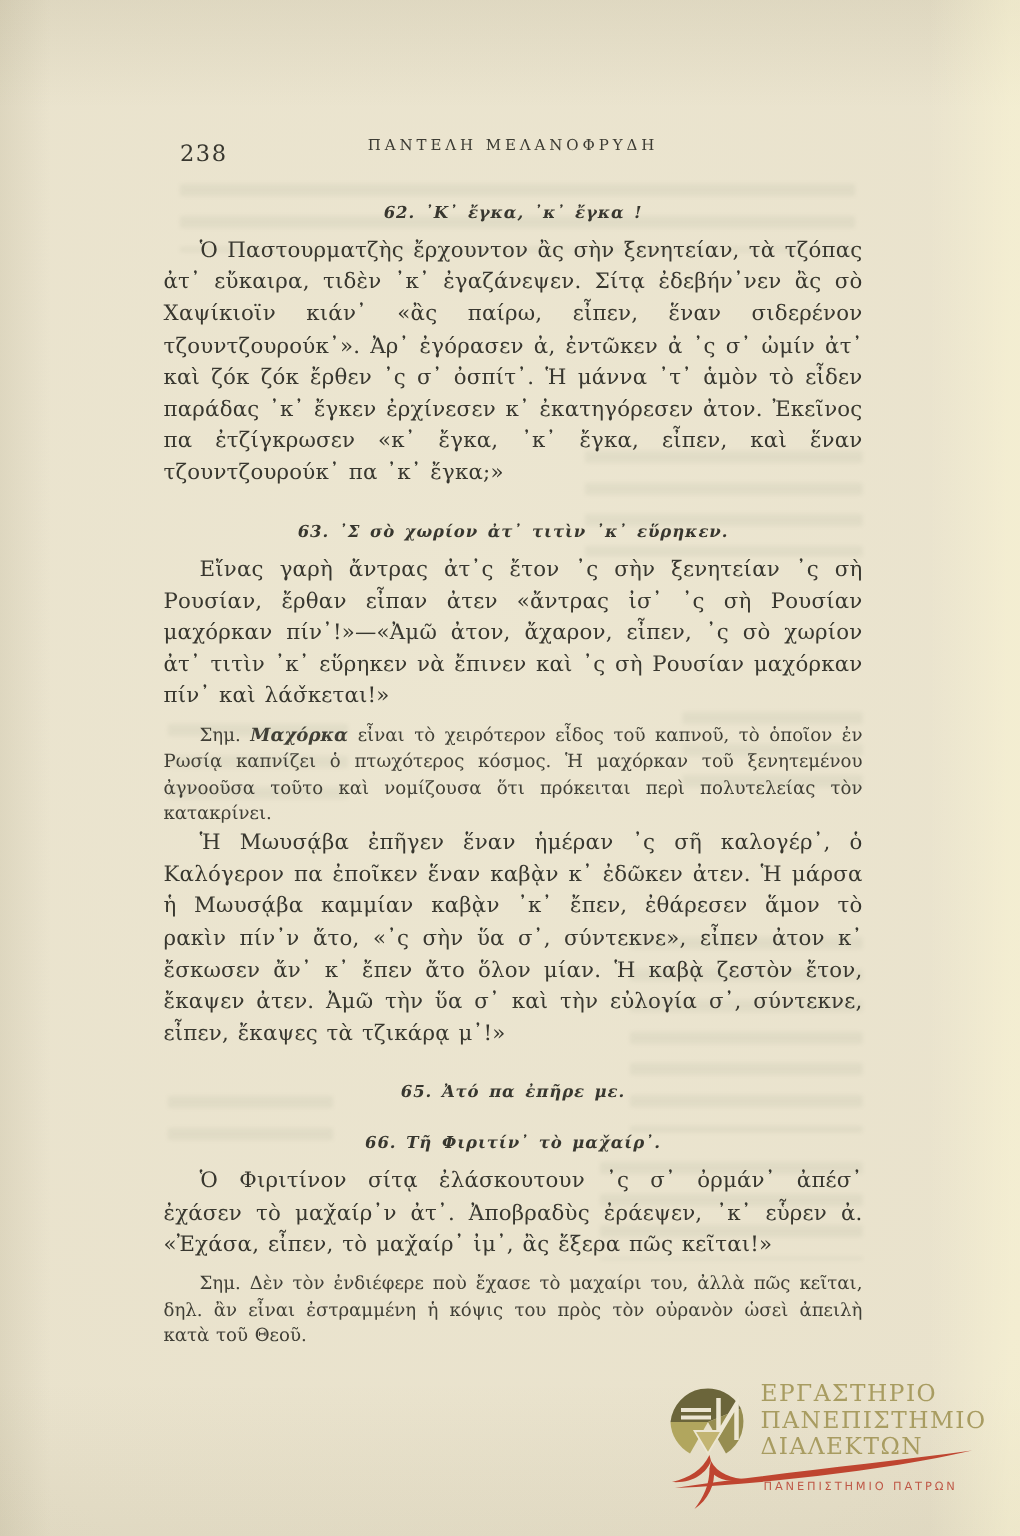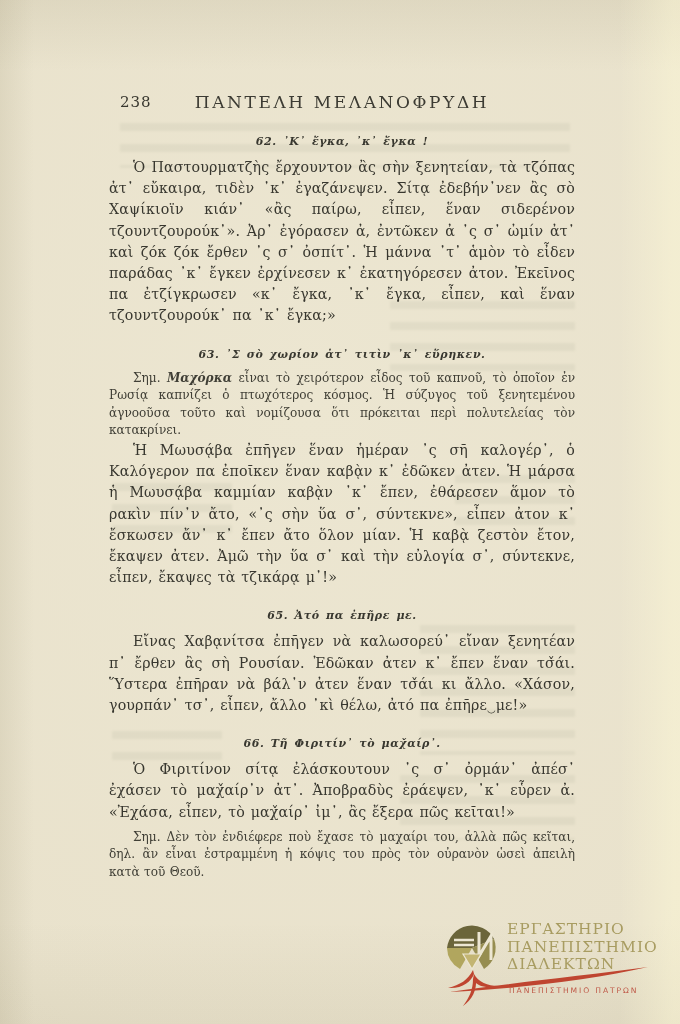--- a/index.html
+++ b/index.html
@@ -10,21 +10,21 @@
   }
   .page::before {
     content:""; position:absolute; inset:0; pointer-events:none;
     background:
       linear-gradient(to right, rgba(110,100,62,.10), rgba(110,100,62,0) 5%, transparent 91%, rgba(255,250,215,.45) 99%),
       linear-gradient(to bottom, rgba(110,100,62,.09), transparent 7%, transparent 90%, rgba(110,100,62,.07));
   }
   .content { position:absolute; left:109px; top:0; width:466px; }
   .header { position:relative; margin-top:92px; height:22px; }
   .pagenum { position:absolute; left:11px; top:1px; font-size:15px; letter-spacing:1px; }
-  .runhead { text-align:center; font-size:17px; letter-spacing:2.6px; color:#3c3b33; }
+  .runhead { text-align:center; font-size:10px; letter-spacing:2.6px; color:#3c3b33; }
   .sec-title { text-align:center; font-weight:bold; font-style:italic; font-size:11px;
     margin:21px 0 9px 0; letter-spacing:.6px; word-spacing:2px; }
   .para { font-size:14.2px; line-height:21.2px; text-align:justify; text-indent:24px;
     letter-spacing:.15px; word-spacing:1.2px; }
   .note { font-size:12.1px; line-height:17.6px; text-align:justify; text-indent:24px;
     margin-top:6px; color:#403f36; word-spacing:.6px; }
   .note .term { font-weight:bold; font-style:italic;margin-top:40px; }
   
   .smudge { position:absolute; opacity:.075; filter:blur(1.3px); pointer-events:none;
     background:repeating-linear-gradient(to bottom, transparent 0 5px, #6d7b60 5px 13px, transparent 13px 21px); }
@@ -56,34 +56,34 @@
       <div class="runhead">ΠΑΝΤΕΛΗ ΜΕΛΑΝΟΦΡΥΔΗ</div>
     </div>
 
     <div>
       <div class="sec-title">62. ᾽Κ᾽ ἔγκα, ᾽κ᾽ ἔγκα !</div>
       <div class="para">Ὁ Παστουρματζὴς ἔρχουντον ἂς σὴν ξενητείαν, τὰ τζόπας ἀτ᾽ εὔκαιρα, τιδὲν ᾽κ᾽ ἐγαζάνεψεν. Σίτᾳ ἐδεβήν᾽νεν ἂς σὸ Χαψίκιοϊν κιάν᾽ «ἂς παίρω, εἶπεν, ἕναν σιδερένον τζουντζουρούκ᾽». Ἀρ᾽ ἐγόρασεν ἀ, ἐντῶκεν ἀ ᾽ς σ᾽ ὠμίν ἀτ᾽ καὶ ζόκ ζόκ ἔρθεν ᾽ς σ᾽ ὀσπίτ᾽. Ἡ μάννα ᾽τ᾽ ἁμὸν τὸ εἶδεν παράδας ᾽κ᾽ ἔγκεν ἐρχίνεσεν κ᾽ ἐκατηγόρεσεν ἀτον. Ἐκεῖνος πα ἐτζίγκρωσεν «κ᾽ ἔγκα, ᾽κ᾽ ἔγκα, εἶπεν, καὶ ἕναν τζουντζουρούκ᾽ πα ᾽κ᾽ ἔγκα;»</div>
     </div>
 
     <div>
       <div class="sec-title">63. ᾽Σ σὸ χωρίον ἀτ᾽ τιτὶν ᾽κ᾽ εὕρηκεν.</div>
+      <div class="para">Εἴνας γαρὴ ἄντρας ἀτ᾽ς ἔτον ᾽ς σὴν ξενητείαν ᾽ς σὴ Ρουσίαν, ἔρθαν εἶπαν ἀτεν «ἄντρας ἰσ᾽ ᾽ς σὴ Ρουσίαν μαχόρκαν πίν᾽!»—«Ἀμῶ ἀτον, ἄχαρον, εἶπεν, ᾽ς σὸ χωρίον ἀτ᾽ τιτὶν ᾽κ᾽ εὕρηκεν νὰ ἔπινεν καὶ ᾽ς σὴ Ρουσίαν μαχόρκαν πίν᾽ καὶ λάσ̌κεται!»</div>
       <div class="note">
         <span>Σημ.</span>
         <span class="term">Μαχόρκα</span>
-        <span>εἶναι τὸ χειρότερον εἶδος τοῦ καπνοῦ, τὸ ὁποῖον ἐν Ρωσίᾳ καπνίζει ὁ πτωχότερος κόσμος. Ἡ σύζυγος τοῦ ξενητεμένου ἀγνοοῦσα τοῦτο καὶ νομίζουσα ὅτι πρόκειται περὶ πολυτελείας τὸν κατακρίνει.</span>
+        <span>εἶναι τὸ χειρότερον εἶδος τοῦ καπνοῦ, τὸ ὁποῖον ἐν Ρωσίᾳ καπνίζει ὁ πτωχότερος κόσμος. Ἡ μαχόρκαν τοῦ ξενητεμένου ἀγνοοῦσα τοῦτο καὶ νομίζουσα ὅτι πρόκειται περὶ πολυτελείας τὸν κατακρίνει.</span>
       </div>
     </div>
 
     <div>
       <div class="para">Ἡ Μωυσᾴβα ἐπῆγεν ἕναν ἡμέραν ᾽ς σῆ καλογέρ᾽, ὁ Καλόγερον πα ἐποῖκεν ἕναν καβᾲν κ᾽ ἐδῶκεν ἀτεν. Ἡ μάρσα ἡ Μωυσᾴβα καμμίαν καβᾲν ᾽κ᾽ ἔπεν, ἐθάρεσεν ἅμον τὸ ρακὶν πίν᾽ν ἄτο, «᾽ς σὴν ὕα σ᾽, σύντεκνε», εἶπεν ἀτον κ᾽ ἔσκωσεν ἄν᾽ κ᾽ ἔπεν ἄτο ὅλον μίαν. Ἡ καβᾲ ζεστὸν ἔτον, ἔκαψεν ἀτεν. Ἀμῶ τὴν ὕα σ᾽ καὶ τὴν εὐλογία σ᾽, σύντεκνε, εἶπεν, ἔκαψες τὰ τζικάρᾳ μ᾽!»</div>
     </div>
 
     <div>
       <div class="sec-title">65. Ἀτό πα ἐπῆρε με.</div>
-      <div class="para">Εἴνας Χαβᾳνίτσα ἐπῆγεν νὰ καλωσορεύ᾽ εἴναν ξενητέαν π᾽ ἔρθεν ἂς σὴ Ρουσίαν. Ἐδῶκαν ἀτεν κ᾽ ἔπεν ἕναν τσ̌άι. Ὕστερα ἐπῆραν νὰ βάλ᾽ν ἀτεν ἕναν τσ̌άι κι ἄλλο. «Χάσον, γουρπάν᾽ τσ᾽, εἶπεν, ἄλλο ᾽κὶ θέλω, ἀτό πα ἐπῆρε‿με!»</div>
     </div>
 
     <div>
       <div class="sec-title">66. Τῆ Φιριτίν᾽ τὸ μαχ̌αίρ᾽.</div>
       <div class="para">Ὁ Φιριτίνον σίτᾳ ἐλάσκουτουν ᾽ς σ᾽ ὀρμάν᾽ ἀπέσ᾽ ἐχάσεν τὸ μαχ̌αίρ᾽ν ἀτ᾽. Ἀποβραδὺς ἐράεψεν, ᾽κ᾽ εὗρεν ἀ. «Ἐχάσα, εἶπεν, τὸ μαχ̌αίρ᾽ ἰμ᾽, ἂς ἔξερα πῶς κεῖται!»</div>
       <div class="note">
         <span>Σημ.</span>
         <span>Δὲν τὸν ἐνδιέφερε ποὺ ἔχασε τὸ μαχαίρι του, ἀλλὰ πῶς κεῖται, δηλ. ἂν εἶναι ἐστραμμένη ἡ κόψις του πρὸς τὸν οὐρανὸν ὡσεὶ ἀπειλὴ κατὰ τοῦ Θεοῦ.</span>
       </div>
     </div>

